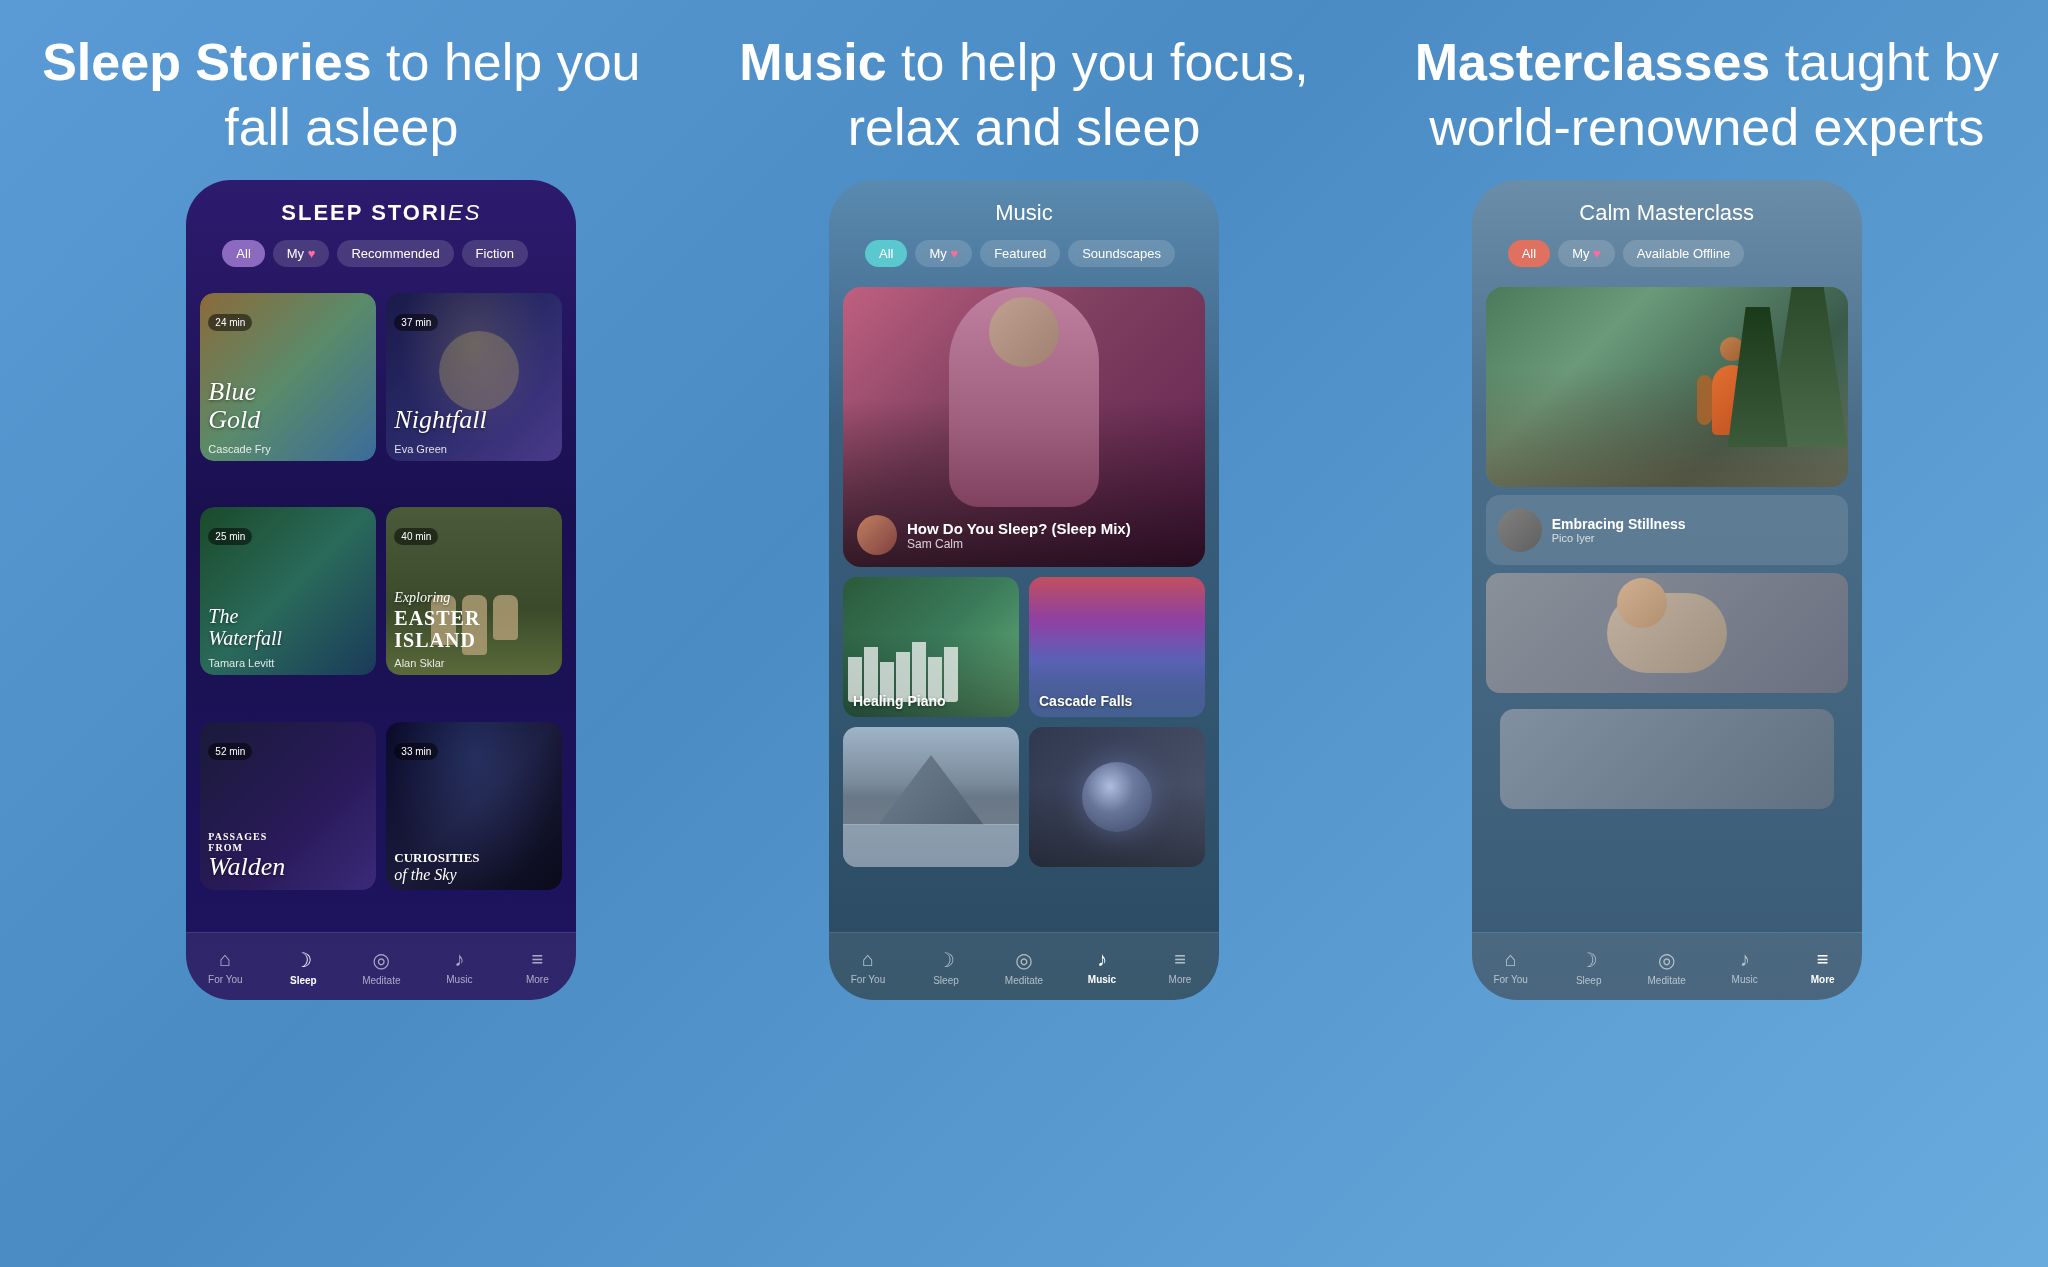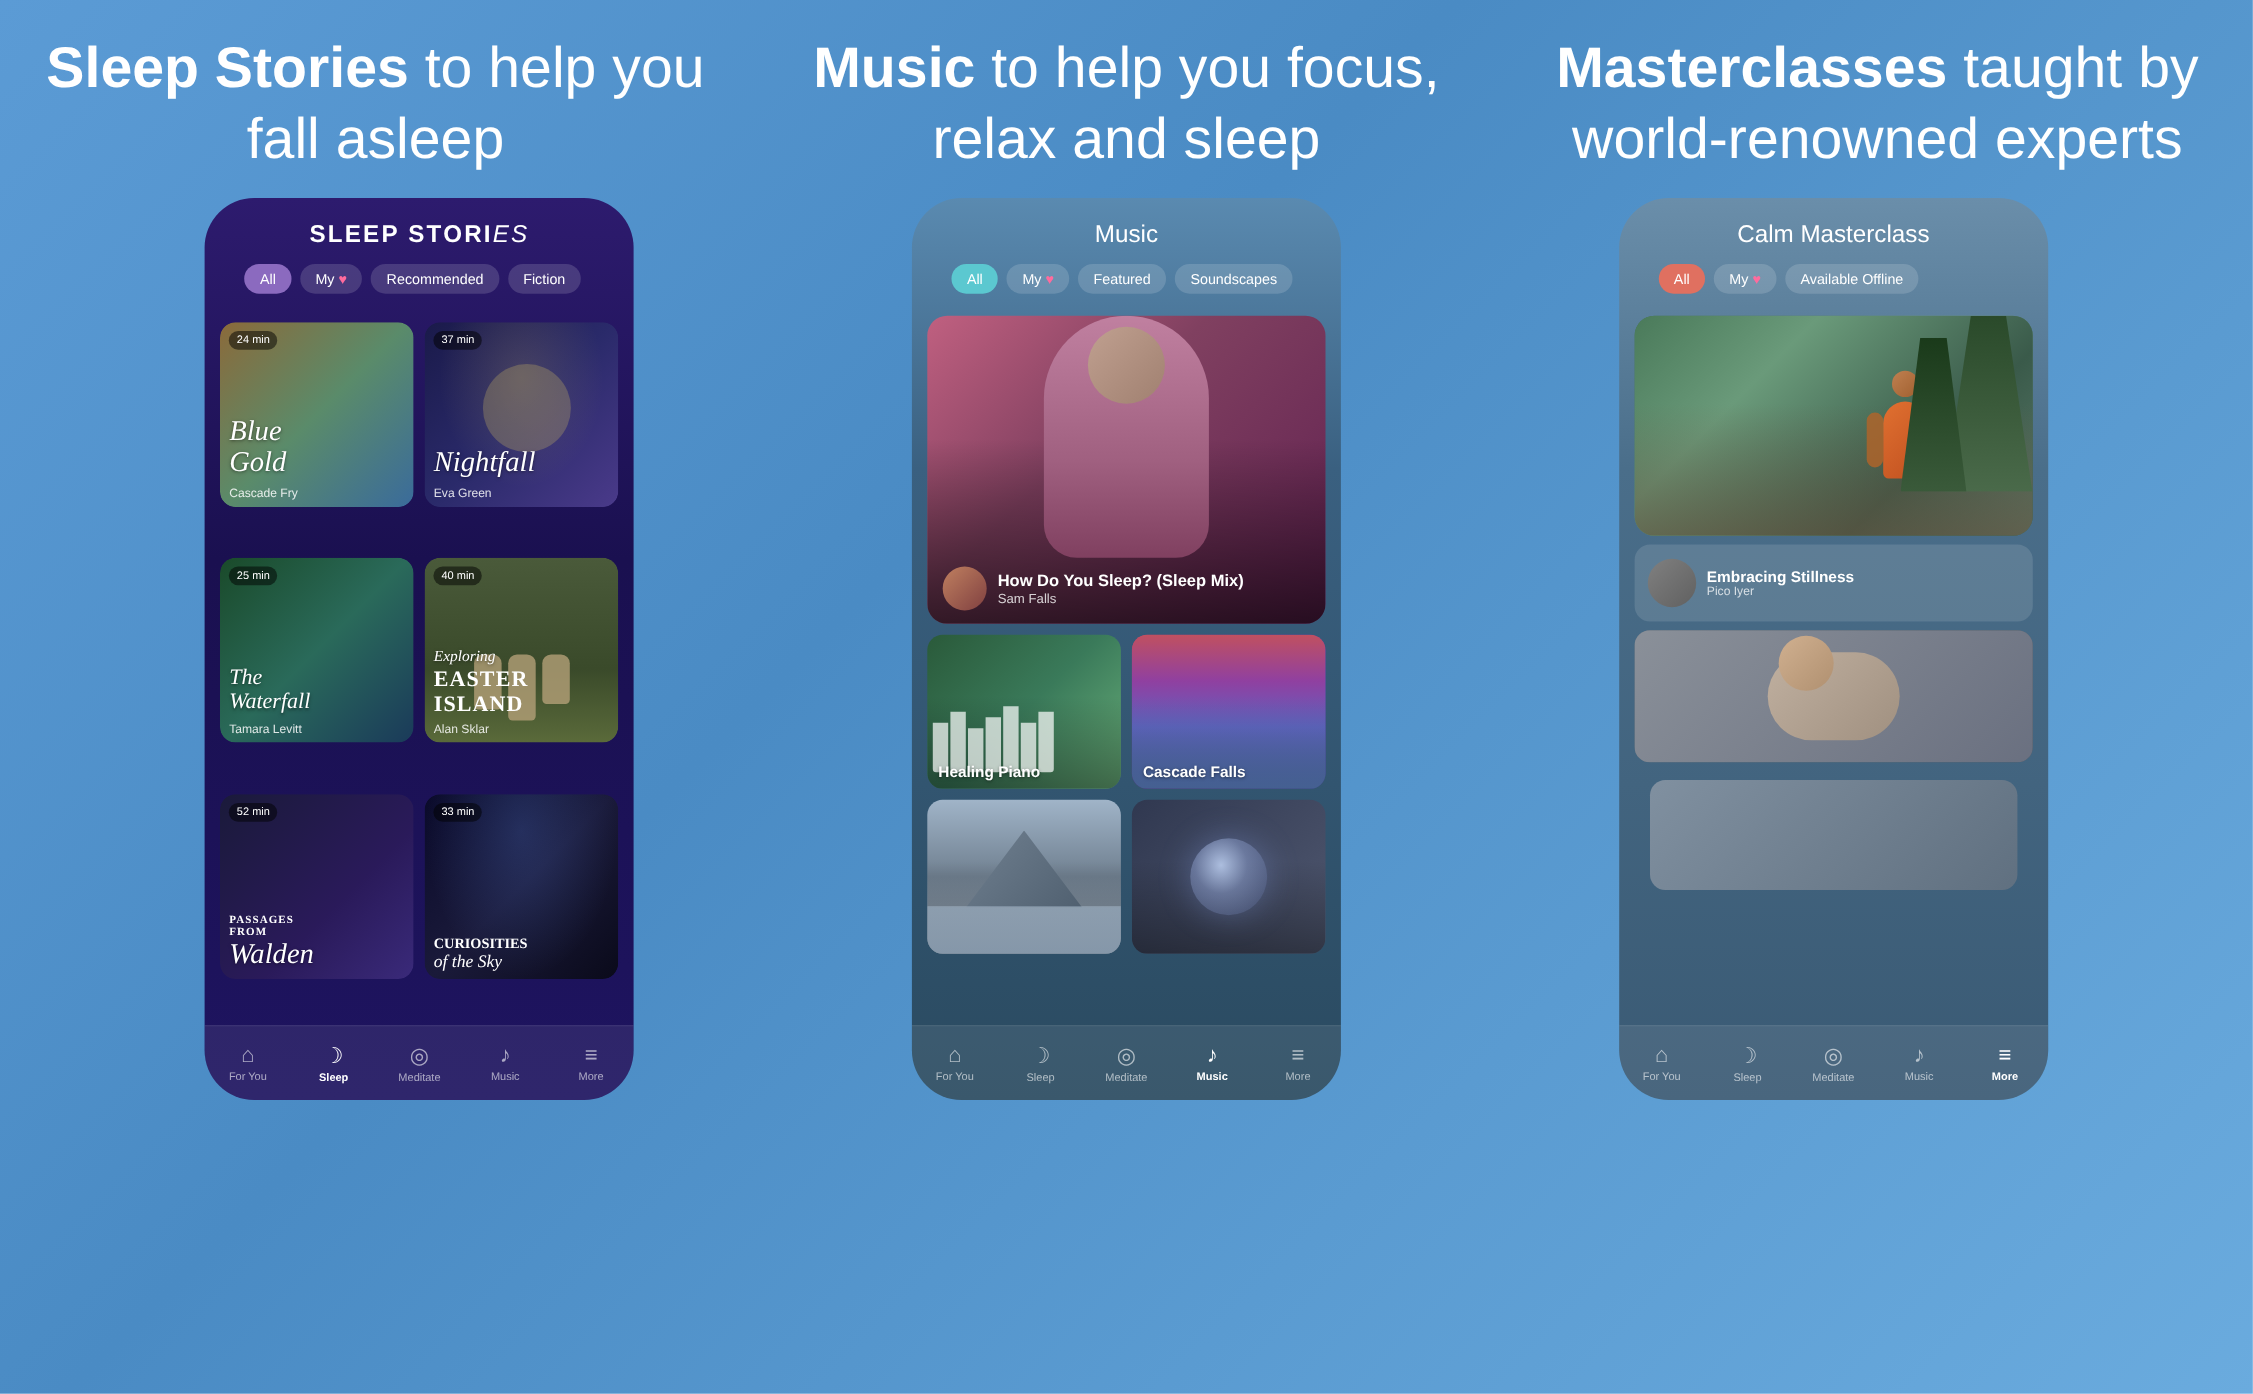--- a/index.html
+++ b/index.html
@@ -164,21 +164,21 @@
 
     .bg-blue-gold {
       background: linear-gradient(135deg, #8b6a3a 0%, #5a8b6a 50%, #3a6b9b 100%);
     }
     .bg-nightfall {
       background: linear-gradient(135deg, #1a1a4a 0%, #2a2a6a 50%, #4a3a8a 100%);
     }
 
     .story-badge {
       position: absolute;
-      top: 8px;
+      top: 21px;
       left: 8px;
       background: rgba(0,0,0,0.5);
       color: white;
       font-size: 10px;
       padding: 3px 7px;
       border-radius: 10px;
     }
 
     .story-content {
       position: relative;
@@ -549,21 +549,21 @@
       <div class="music-featured">
         <div class="music-featured-overlay"></div>
 
         <div style="position:absolute;top:0;left:50%;transform:translateX(-50%);width:150px;height:220px;background:linear-gradient(180deg, #c080a0 0%, #a06080 60%, #804060 100%);border-radius:75px 75px 30px 30px;overflow:hidden;">
           <div style="width:70px;height:70px;border-radius:50%;background:linear-gradient(135deg, #c0a090 0%, #a08070 100%);position:absolute;top:10px;left:50%;transform:translateX(-50%);"></div>
         </div>
         <div class="music-featured-content">
           <div class="music-avatar"></div>
           <div class="music-featured-text">
             <div class="music-featured-title">How Do You Sleep? (Sleep Mix)</div>
-            <div class="music-featured-artist">Sam Falls</div>
+            <div class="music-featured-artist">Sam Calm</div>
           </div>
         </div>
       </div>
 
       <div class="music-grid">
 
         <div class="music-card mc-healing">
           <div class="music-card-overlay"></div>
 
           <div style="position:absolute;bottom:15px;left:5px;right:5px;display:flex;gap:2px;align-items:flex-end;">

